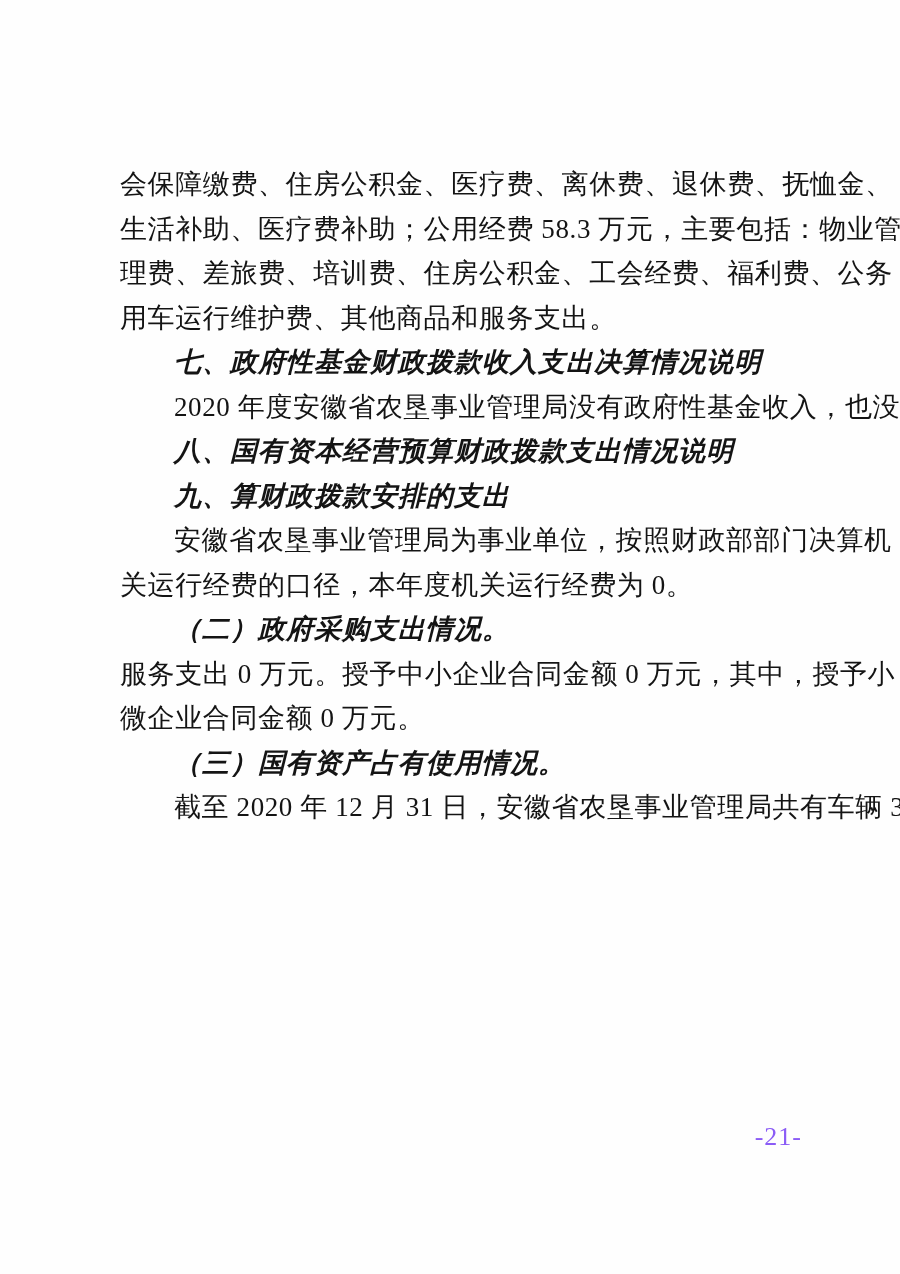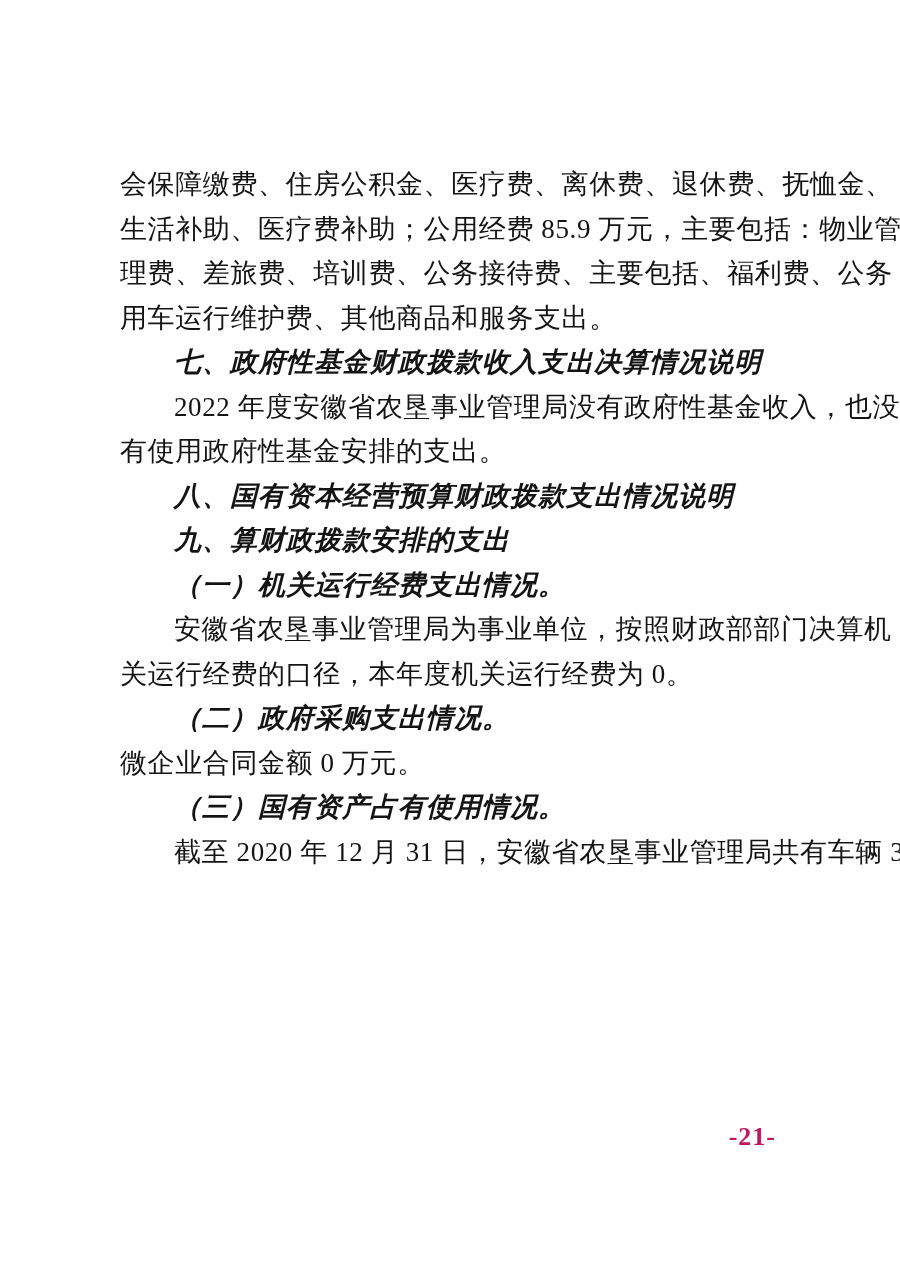--- a/index.html
+++ b/index.html
@@ -36,44 +36,42 @@
   }
   .line.heading {
     font-family: "Liberation Sans", "DejaVu Sans", sans-serif;
     font-weight: 700;
     letter-spacing: 1px;
     font-style: italic;
   }
   .page-footer {
     position: absolute;
     top: 1122px;
-    right: 124px;
+    right: 98px;
     font-family: "Liberation Serif", "DejaVu Serif", serif;
     font-size: 26px;
     letter-spacing: 1px;
-    color: #be185d;
-    font-weight: bold;
+    color: #8b5cf6;
   }
 </style>
 </head>
 <body>
 
 <div class="page">
   <div class="doc-body">
       <div class="line">会保障缴费、住房公积金、医疗费、离休费、退休费、抚恤金、</div>
-      <div class="line">生活补助、医疗费补助；公用经费 85.9 万元，主要包括：物业管</div>
-      <div class="line">理费、差旅费、培训费、公务接待费、主要包括、福利费、公务</div>
+      <div class="line">生活补助、医疗费补助；公用经费 58.3 万元，主要包括：物业管</div>
+      <div class="line">理费、差旅费、培训费、住房公积金、工会经费、福利费、公务</div>
       <div class="line">用车运行维护费、其他商品和服务支出。</div>
       <div class="line indent heading">七、政府性基金财政拨款收入支出决算情况说明</div>
-      <div class="line indent">2022 年度安徽省农垦事业管理局没有政府性基金收入，也没</div>
-      <div class="line">有使用政府性基金安排的支出。</div>
+      <div class="line indent">2020 年度安徽省农垦事业管理局没有政府性基金收入，也没</div>
       <div class="line indent heading">八、国有资本经营预算财政拨款支出情况说明</div>
       <div class="line indent heading">九、算财政拨款安排的支出</div>
-      <div class="line indent heading">（一）机关运行经费支出情况。</div>
       <div class="line indent">安徽省农垦事业管理局为事业单位，按照财政部部门决算机</div>
       <div class="line">关运行经费的口径，本年度机关运行经费为 0。</div>
       <div class="line indent heading">（二）政府采购支出情况。</div>
+      <div class="line">服务支出 0 万元。授予中小企业合同金额 0 万元，其中，授予小</div>
       <div class="line">微企业合同金额 0 万元。</div>
       <div class="line indent heading">（三）国有资产占有使用情况。</div>
       <div class="line indent">截至 2020 年 12 月 31 日，安徽省农垦事业管理局共有车辆 3</div>
     </div>
   <div class="page-footer">-21-</div>
 </div>
 
 </body></html>

